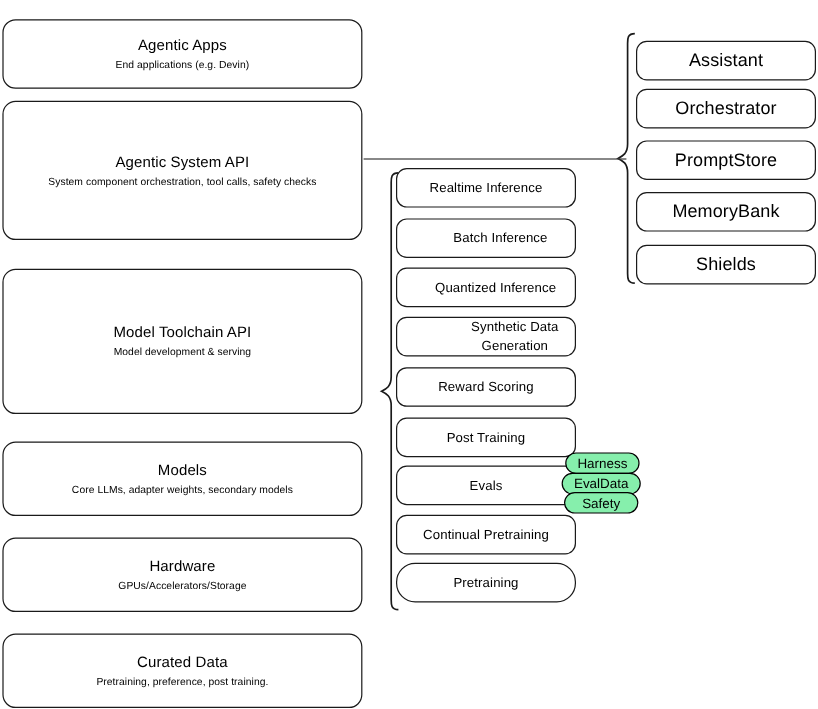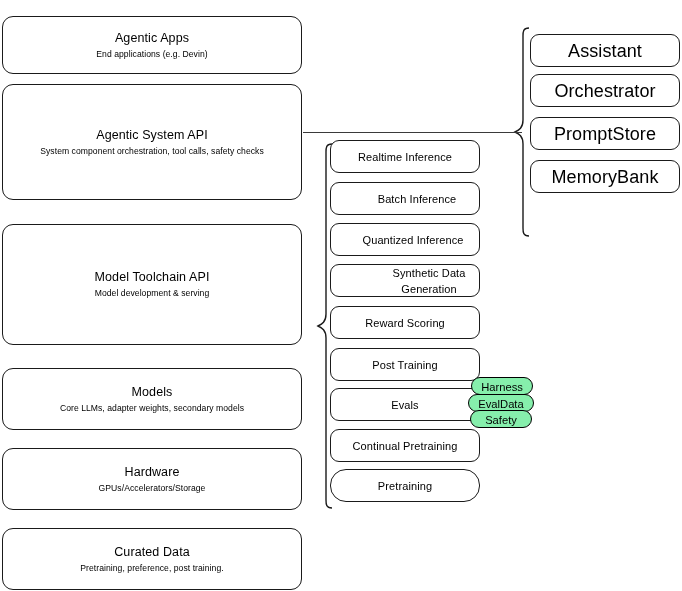--- a/index.html
+++ b/index.html
@@ -53,21 +53,21 @@
     height: 33px;
     border-radius: 9px;
   }
   .mid-box .title { font-size: 11px; }
   .right-box {
     left: 530px;
     width: 150px;
     height: 33px;
     border-radius: 9px;
   }
-  .right-box .title { font-size: 18px; }
+  .right-box .title { font-size: 15px; }
   .pill {
     position: absolute;
     box-sizing: border-box;
     border: 1.5px solid #000000;
     border-radius: 9px;
     background: #86efac;
     display: flex;
     align-items: flex-end;
     justify-content: center;
     font-size: 11.2px;
@@ -178,14 +178,17 @@
   </div>
   <div class="box right-box" style="top:74px;">
     <div class="title">Orchestrator</div>
   </div>
   <div class="box right-box" style="top:117px;">
     <div class="title">PromptStore</div>
   </div>
   <div class="box right-box" style="top:160px;">
     <div class="title">MemoryBank</div>
   </div>
+  <div class="box right-box" style="top:204px;">
+    <div class="title">Shields</div>
+  </div>
 
 </div>
 
 </body></html>

